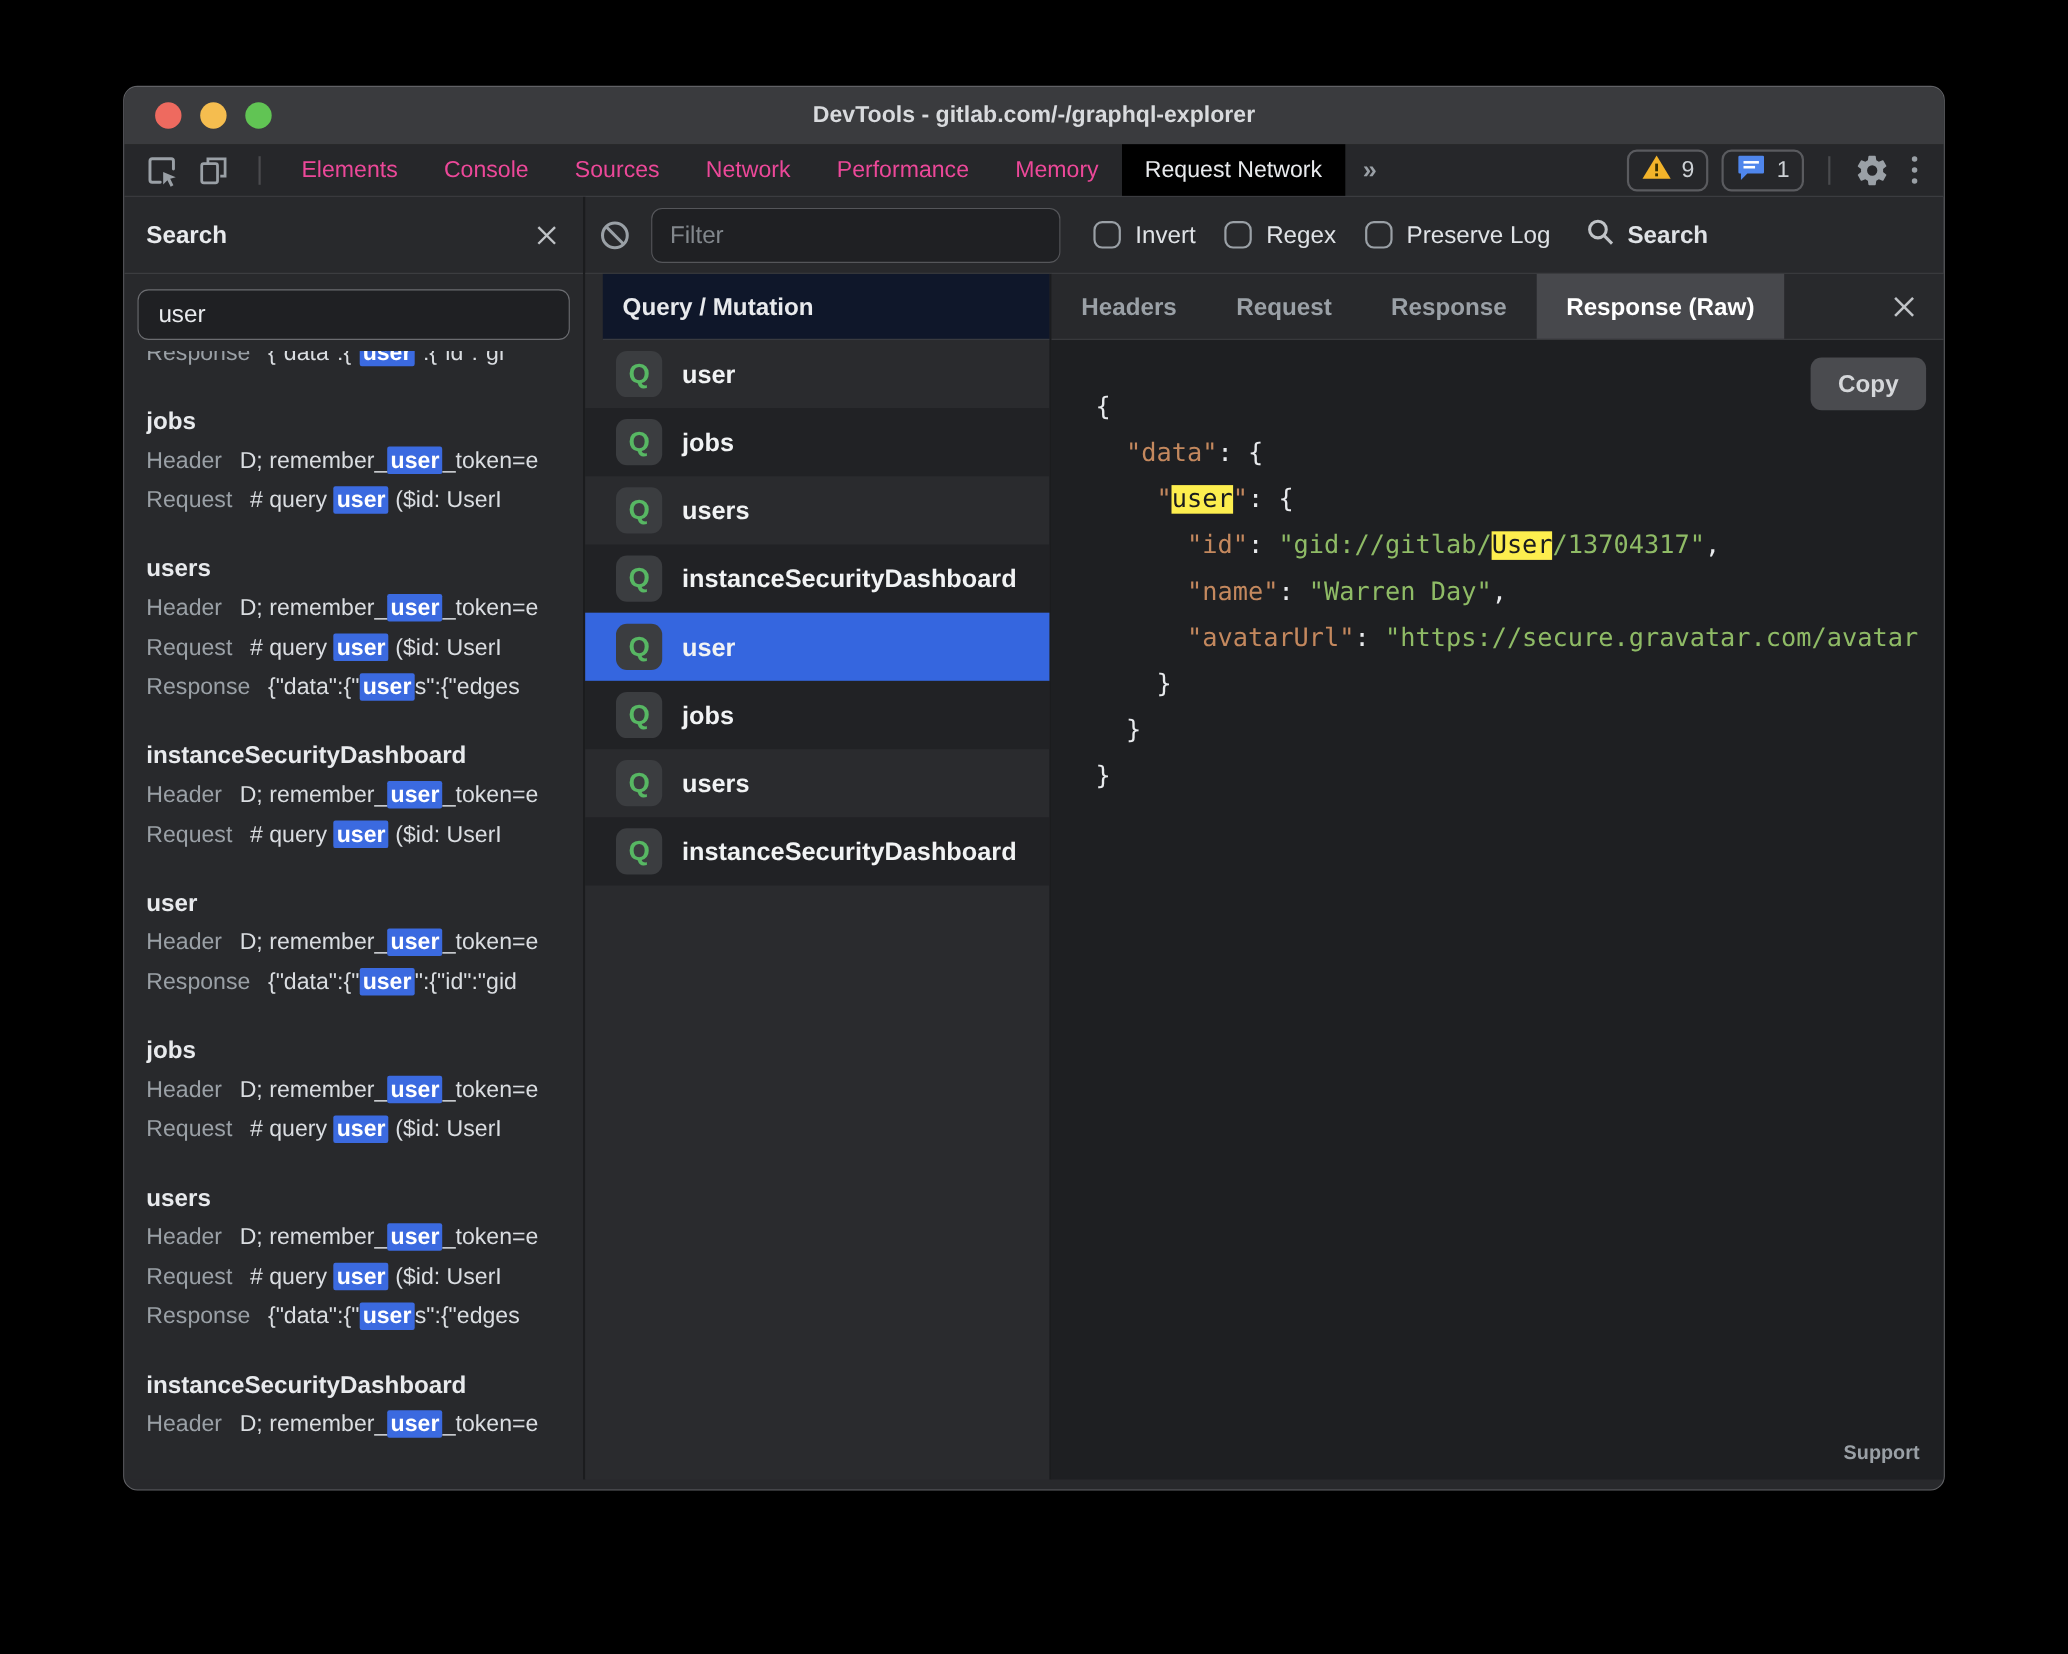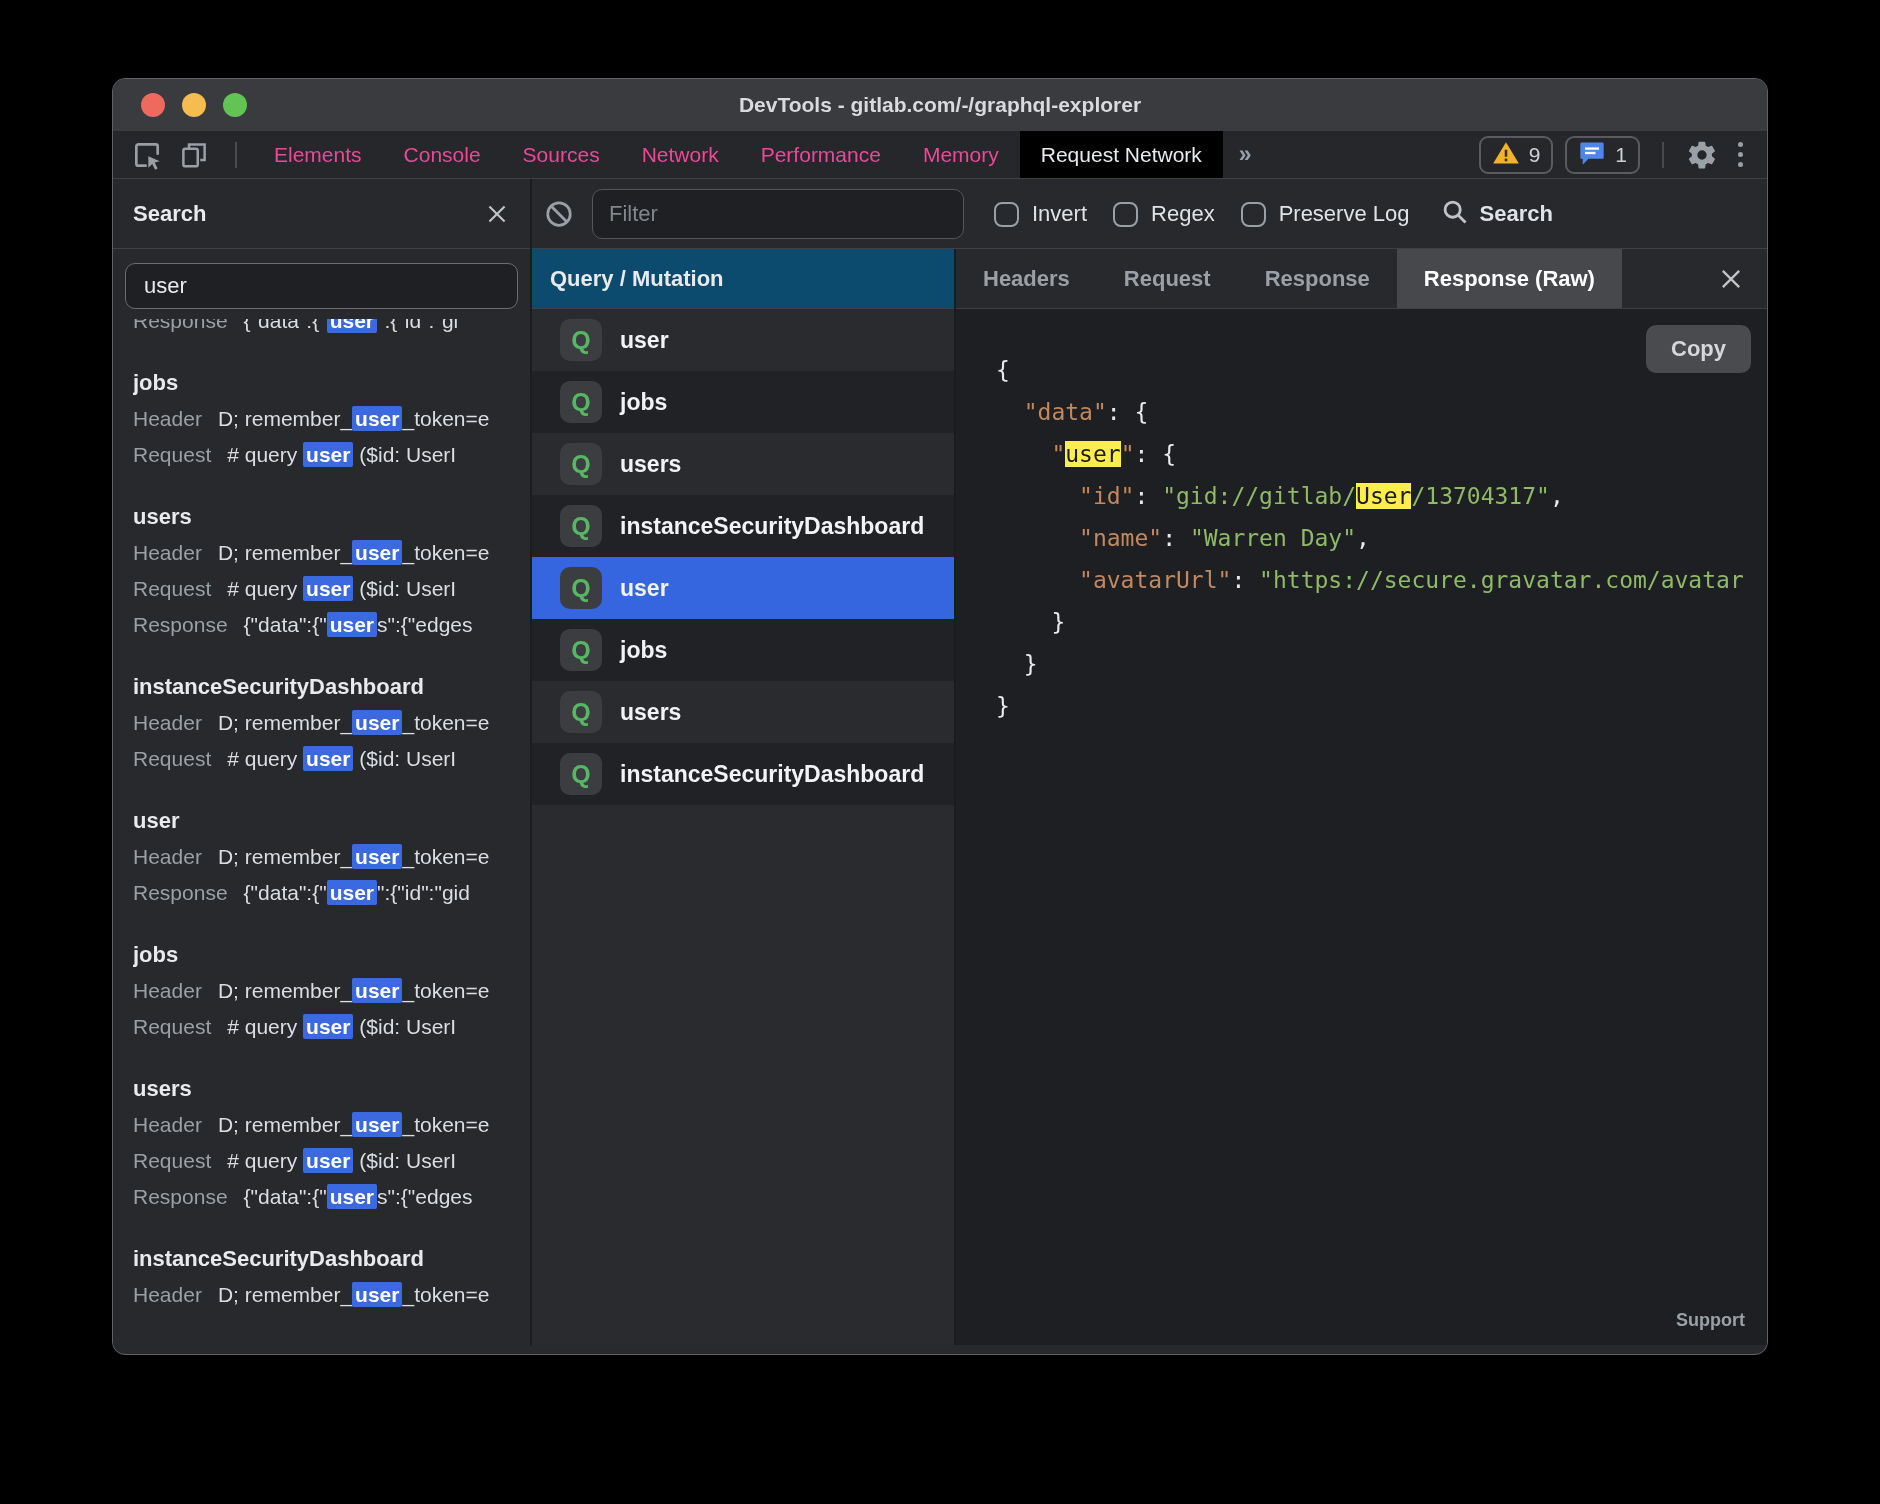--- a/index.html
+++ b/index.html
@@ -51,32 +51,32 @@
     white-space:nowrap;overflow:hidden;}
   .hl-blue{background:#3b6ae0;color:#fff;font-weight:600;padding:1px 3px;border-radius:2px;}
 
   
   .right-region{flex:1;display:flex;flex-direction:column;min-width:0;}
   .filter-bar{height:70px;flex:0 0 70px;display:flex;align-items:center;gap:18px;padding:0 12px;border-bottom:1px solid #3f4043;}
   .filter-input{width:372px;height:50px;background:#1f2023;border:1.5px solid #55565a;border-radius:10px;
     color:#e8eaed;font-size:22px;padding:0 16px;outline:none;font-family:inherit;flex:0 0 372px;}
   .filter-input::placeholder{color:#82878c;}
   .cb-wrap{display:flex;align-items:center;gap:26px;margin-left:12px;}
-  .cb-group{display:flex;align-items:flex-end;gap:13px;}
+  .cb-group{display:flex;align-items:center;gap:13px;}
   .checkbox{width:25px;height:25px;border:2.5px solid #9aa0a6;border-radius:8px;flex:0 0 25px;}
   .cb-label{font-size:22px;color:#dfe2e6;font-weight:500;white-space:nowrap;}
   .search-tool{display:flex;align-items:center;gap:10px;margin-left:14px;}
   .search-tool-label{font-size:22px;font-weight:bold;color:#dfe2e6;}
 
   .lower{flex:1;display:flex;min-height:0;}
 
   
   .query-col{width:424px;flex:0 0 424px;border-right:2px solid #1b1c1e;display:flex;flex-direction:column;background:#2a2b2e;}
   .query-header{height:60px;flex:0 0 60px;display:flex;align-items:center;padding:0 18px;border-bottom:1px solid #3f4043;
-    font-size:22px;font-weight:bold;color:#e8eaed;background:#0c4a6e;}
+    font-size:22px;font-weight:bold;color:#e8eaed;background:#0f172a;margin-left:16px;}
   .query-row{height:62px;flex:0 0 62px;display:flex;align-items:center;padding-left:28px;gap:18px;overflow:hidden;}
   .query-row.alt{background:#212225;}
   .query-row.selected{background:#3566df;}
   .q-badge{width:42px;height:42px;border-radius:10px;background:#3b3d40;display:flex;align-items:center;
     justify-content:center;font-size:25px;font-weight:bold;color:#57b763;flex:0 0 42px;}
   .q-label{font-size:23px;font-weight:bold;color:#f1f3f4;white-space:nowrap;}
 
   
   .detail-col{flex:1;min-width:0;display:flex;flex-direction:column;}
   .detail-tabs{height:60px;flex:0 0 60px;display:flex;align-items:stretch;background:#28292c;border-bottom:1px solid #3f4043;}

